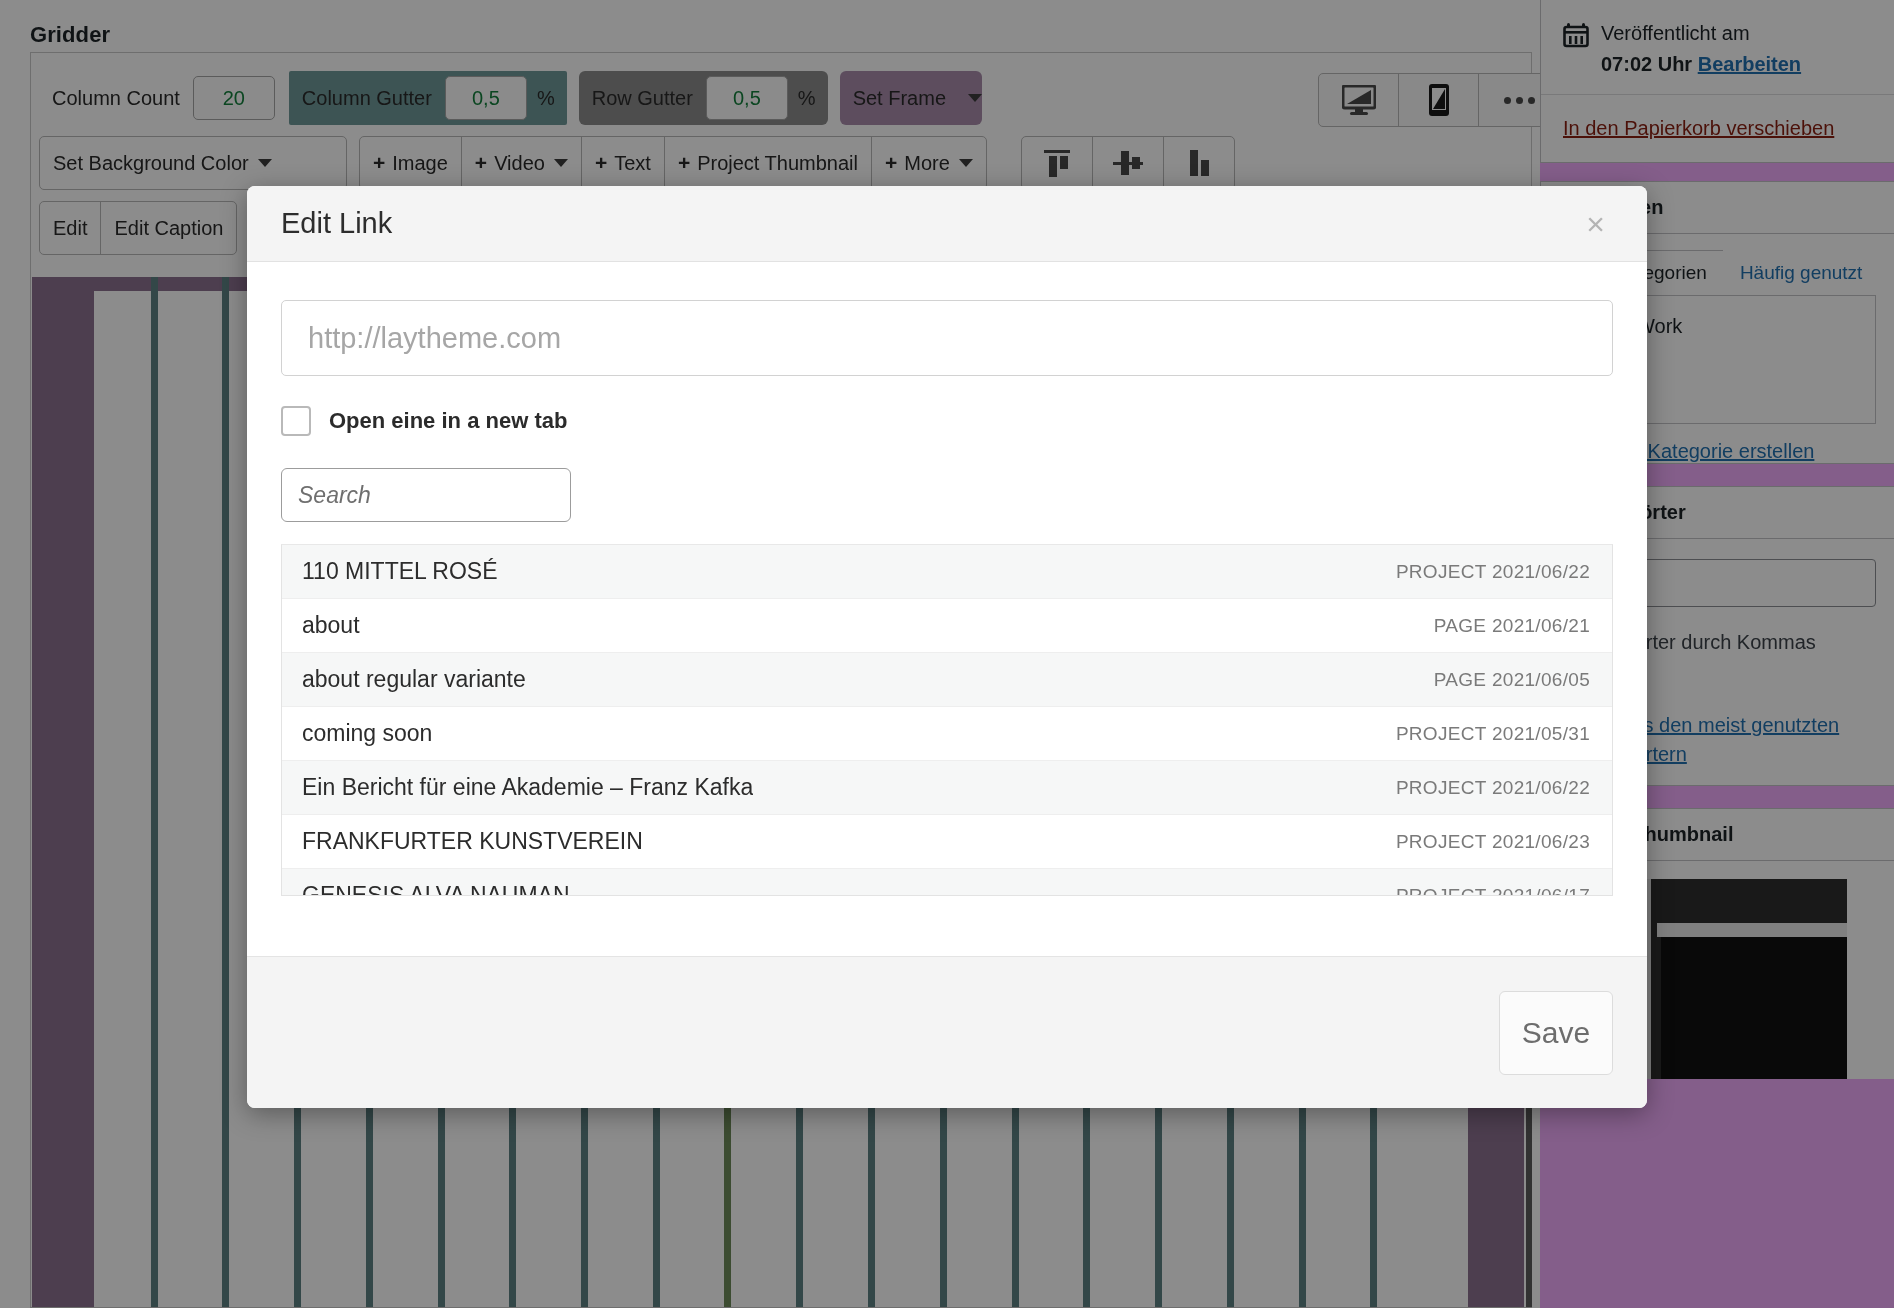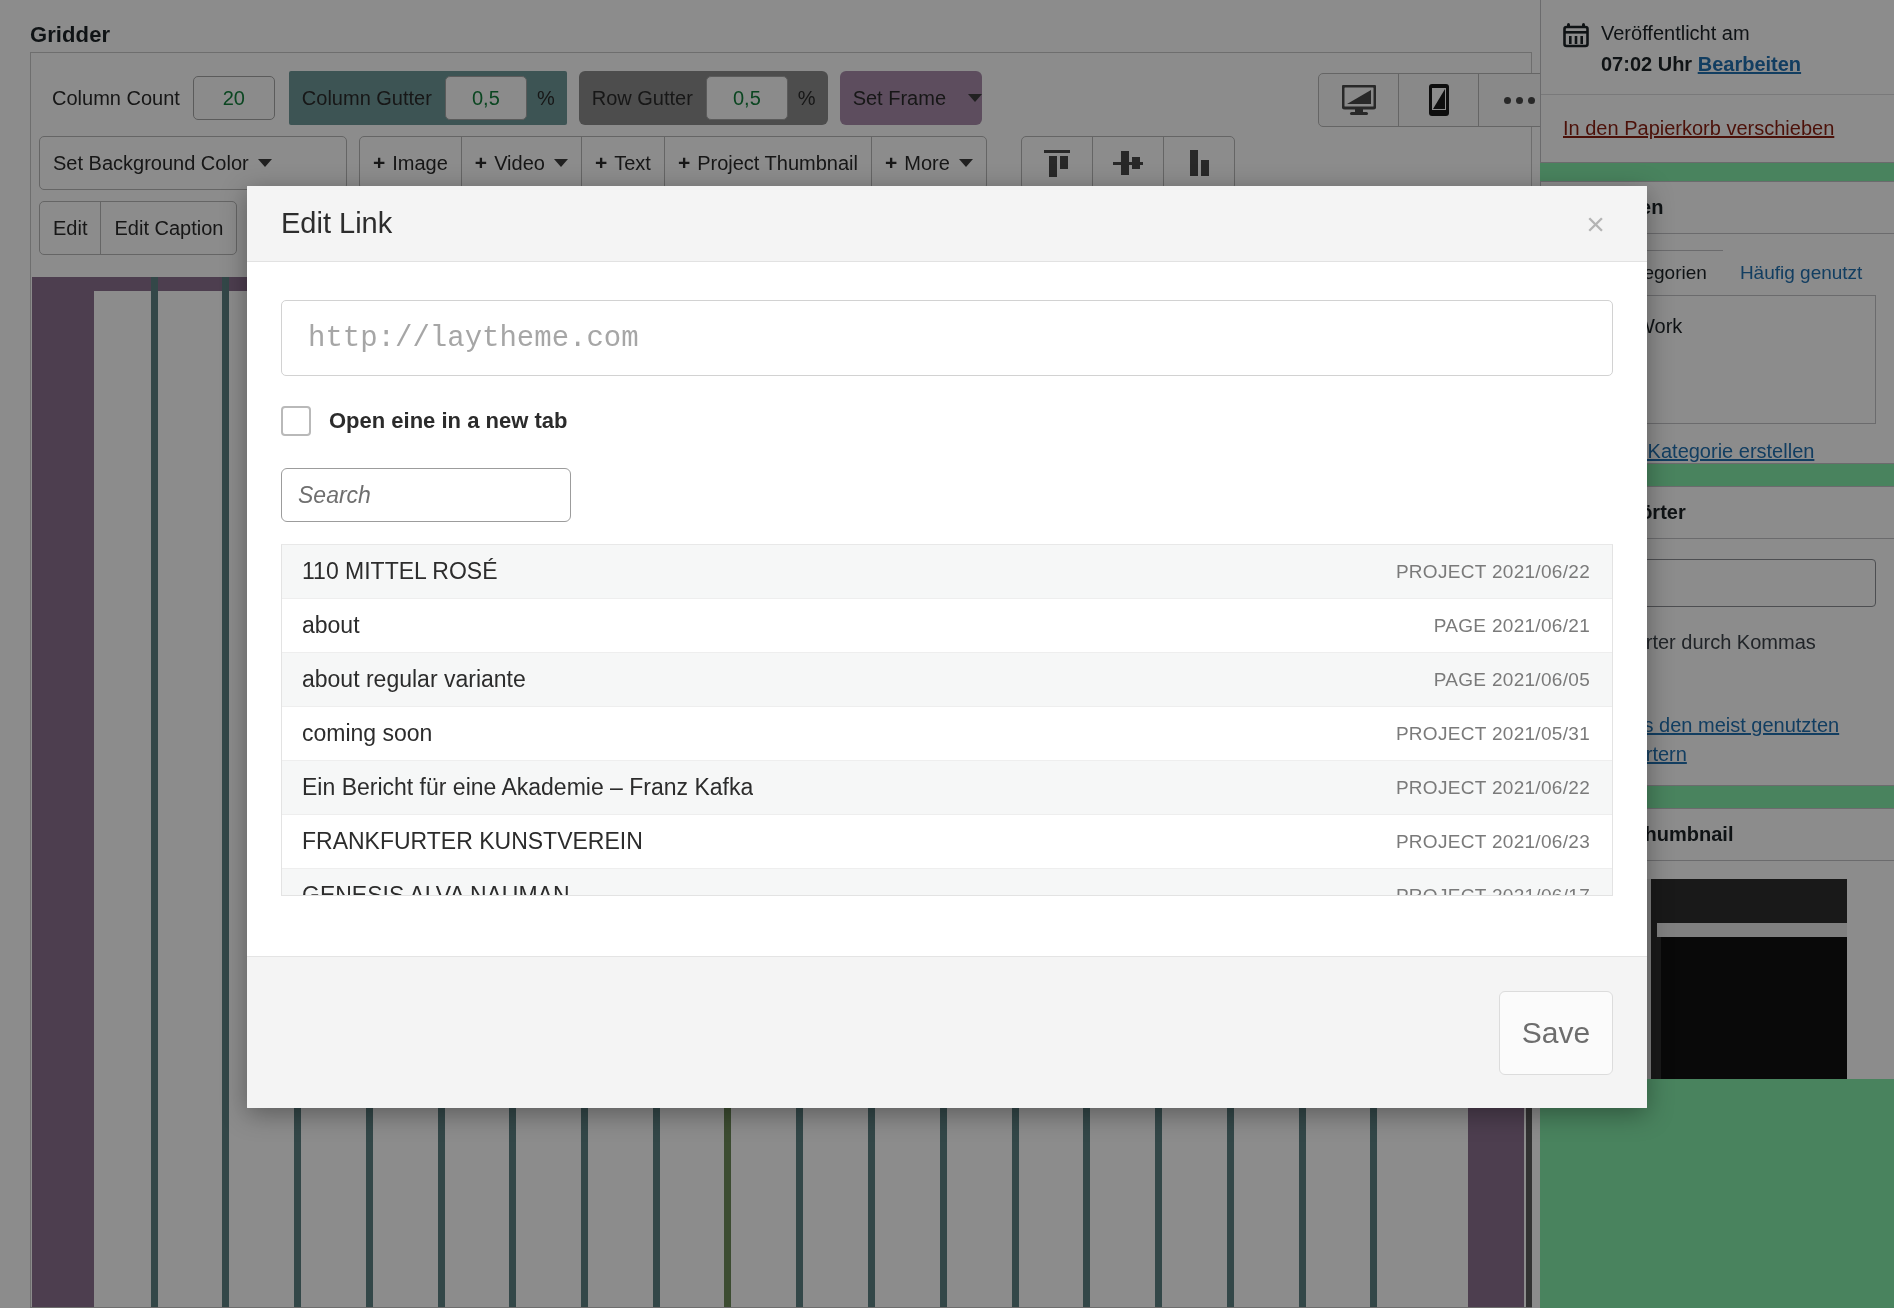--- a/index.html
+++ b/index.html
@@ -217,21 +217,21 @@
     background: rgba(0,0,0,0.45);
     pointer-events: none;
   }
 
   
   #sidebar {
     position: absolute;
     left: 1540px; top: 0;
     width: 354px;
     height: 1308px;
-    background: #86efac;
+    background: #f0abfc;
   }
   .panel {
     background: #ffffff;
     border: 1px solid #c3c4c7;
     margin: 0 0 18px 0;
   }
   .panel-head {
     padding: 14px 18px;
     font-size: 20px;
     font-weight: bold;
@@ -354,21 +354,21 @@
   .th-sill  { position:absolute; left:80px; top:44px; width:190px; height:14px; background:#e9e9e9; }
   .th-void  { position:absolute; left:84px; top:58px; width:186px; height:142px; background:#121212; }
 
   
   #modal {
     position: absolute;
     left: 247px; top: 186px;
     width: 1400px;
     height: 922px;
     background: #ffffff;
-    border-radius: 1px;
+    border-radius: 8px;
     box-shadow: 0 6px 26px rgba(0,0,0,.35);
     display: flex;
     flex-direction: column;
     overflow: hidden;
   }
   .m-head {
     height: 76px;
     background: #f4f4f4;
     border-bottom: 1px solid #e2e2e2;
     display: flex;
@@ -399,21 +399,21 @@
     width: 1332px;
     height: 76px;
     border: 1px solid #d2d2d2;
     border-radius: 5px;
     background: #fff;
     font-size: 29px;
     color: #a6a6a6;
     padding: 0 26px;
     display: flex;
     align-items: center;
-    font-family: Liberation Mono, monospace;
+    font-family: Liberation Sans, sans-serif;
   }
   .url-input::placeholder { color: #a6a6a6; }
 
   .newtab-row {
     display: flex;
     align-items: center;
     gap: 18px;
     margin-top: 30px;
   }
   .cb-big {

